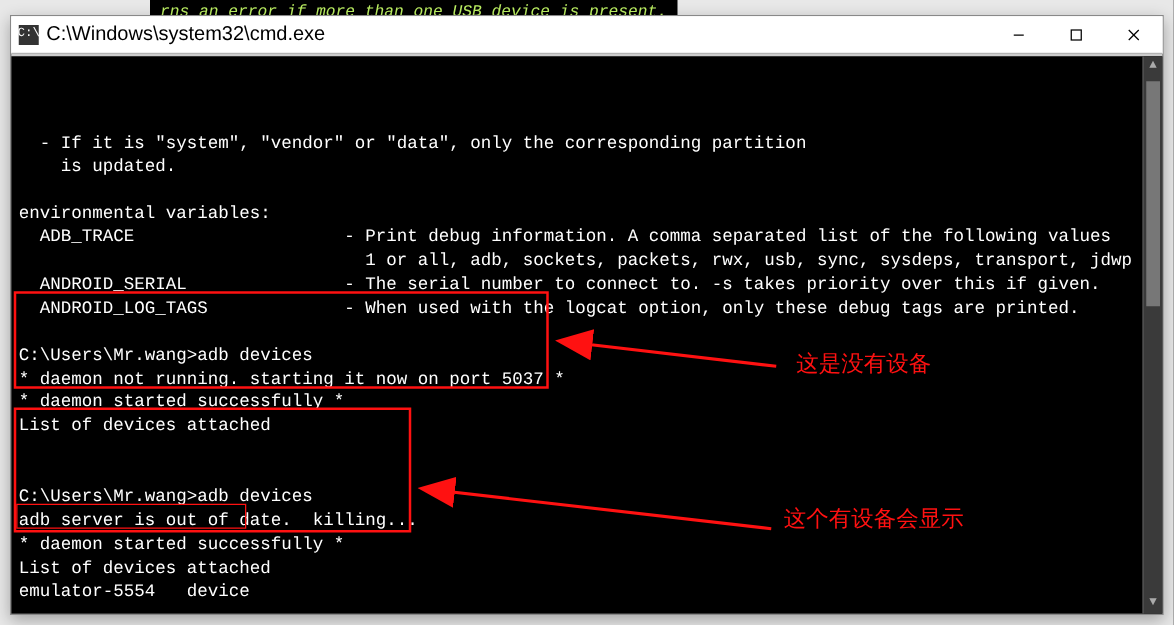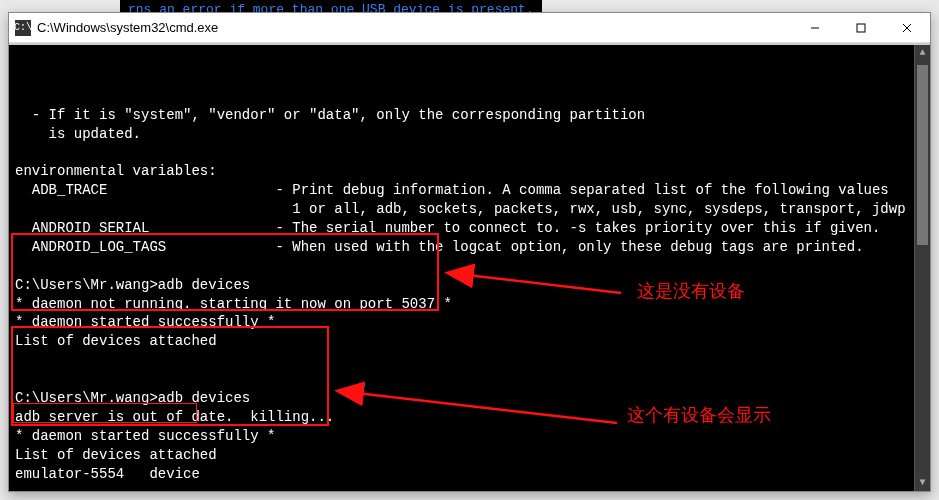--- a/index.html
+++ b/index.html
@@ -8,24 +8,25 @@
     height: 500px;
     background: #e8e8e8;
     font-family: "Consolas", "Courier New", monospace;
     position: relative;
     overflow: hidden;
   }
   .bg-text {
     position: absolute;
     top: 0;
     left: 120px;
-    color: #3b82f6;
+    color: #bef264;
     font-size: 13px;
     background: #000;
     padding: 2px 8px;
+    font-style: italic;
   }
   .cmd-window {
     position: absolute;
     left: 8px;
     top: 12px;
     width: 923px;
     height: 480px;
     background: #fff;
     border: 1px solid #888;
     box-shadow: 0 4px 12px rgba(0,0,0,0.3);
@@ -46,21 +47,21 @@
     background: #333;
     display: inline-flex;
     align-items: center;
     justify-content: center;
     font-size: 10px;
     color: #fff;
   }
   .title-text {
     flex: 1;
     font-family: "Segoe UI", sans-serif;
-    font-size: 13px;
+    font-size: 16px;
     color: #000;
   }
   .win-controls {
     display: flex;
     height: 100%;
   }
   .win-btn {
     width: 46px;
     height: 100%;
     display: flex;

